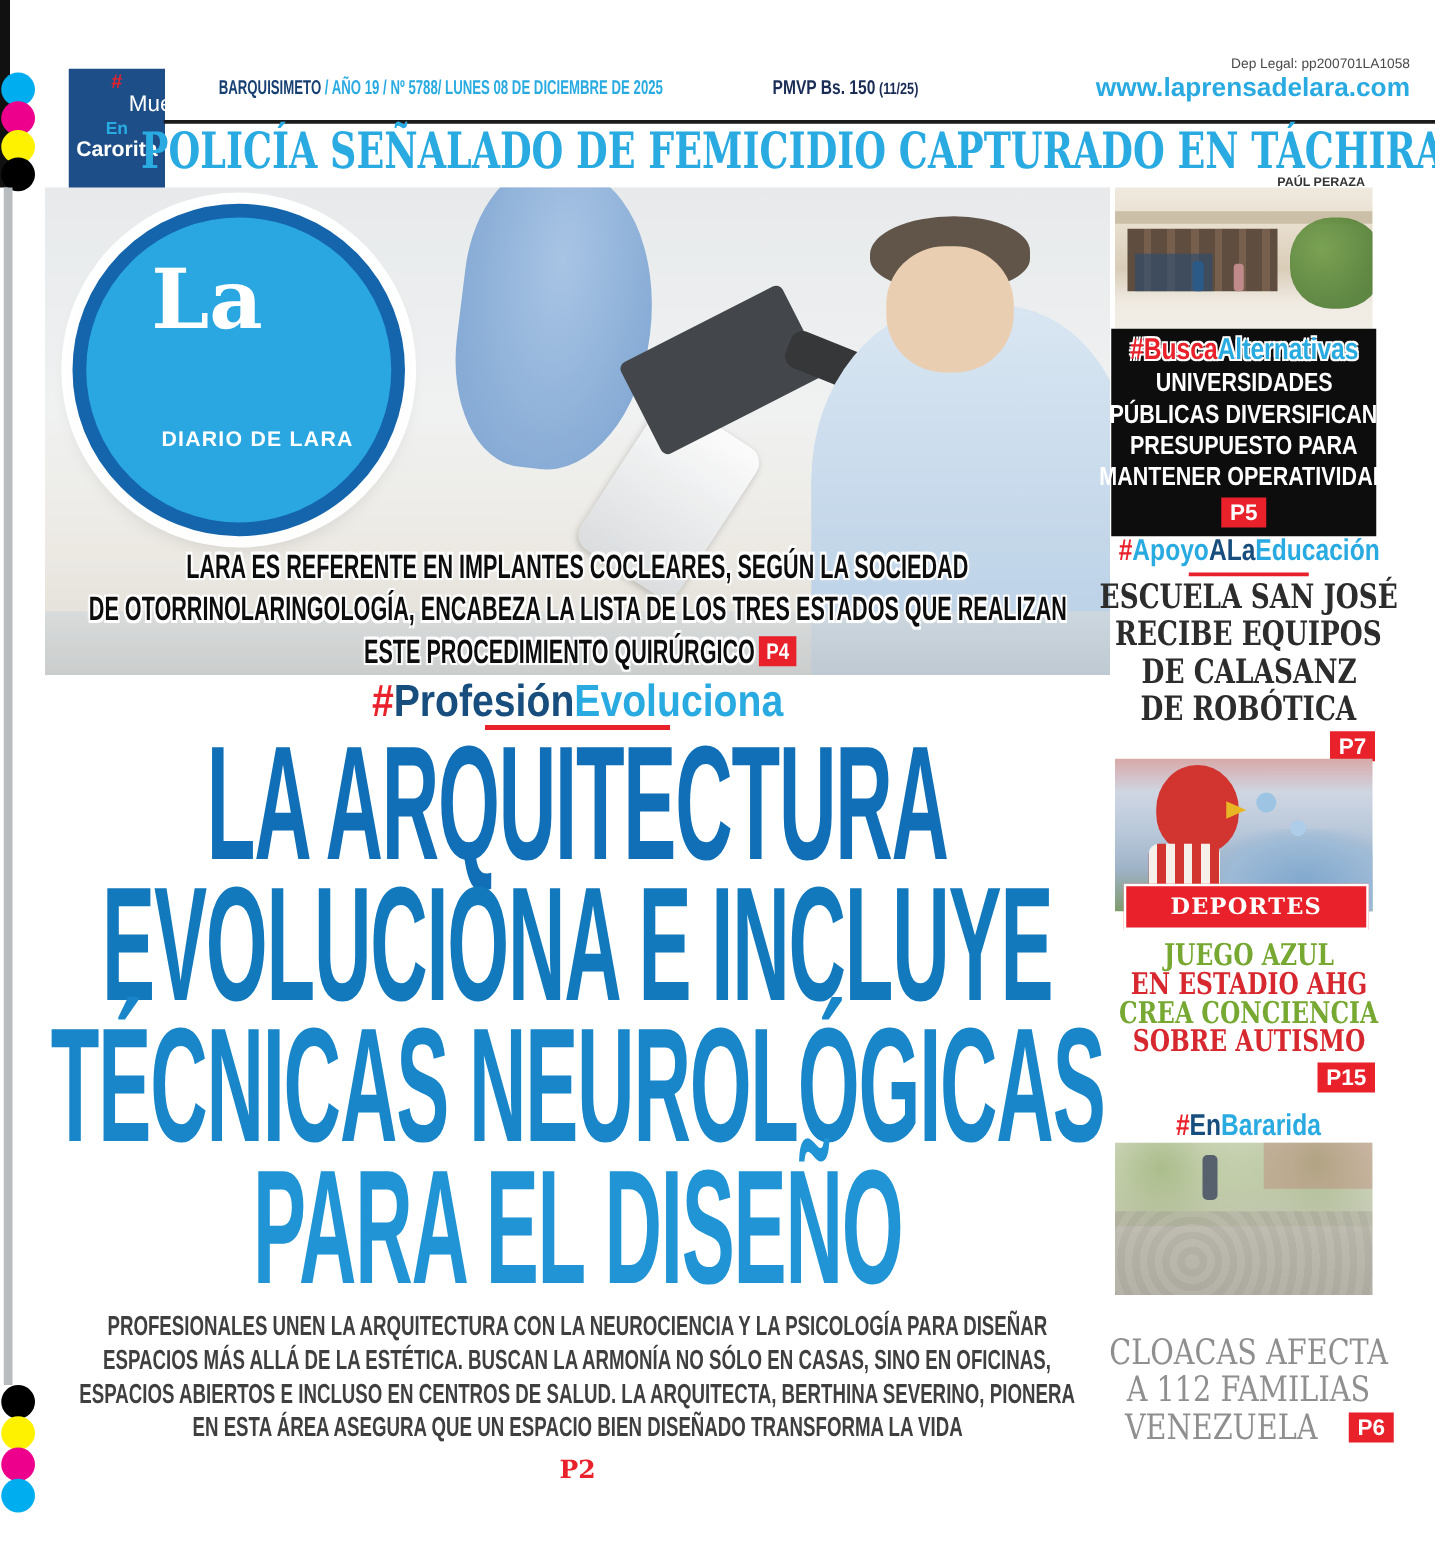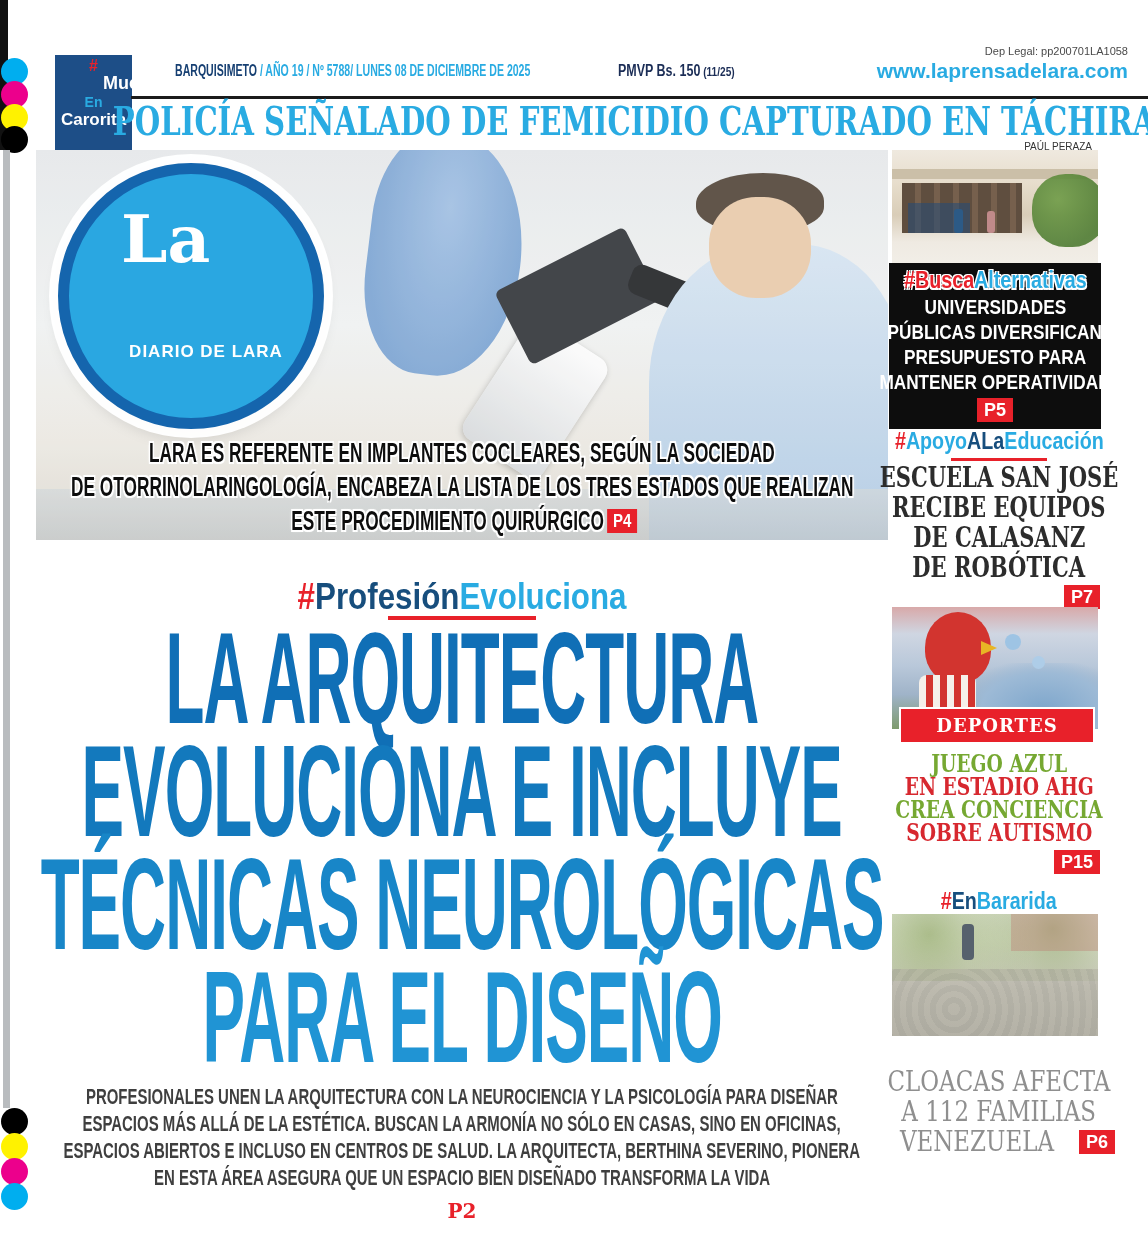--- a/index.html
+++ b/index.html
@@ -12,39 +12,39 @@
 
   
   .regbar-top{left:0;top:0;width:8px;height:150px;background:#111;}
   .regbar-side{left:3px;top:150px;width:7px;height:958px;background:#b9bcbf;}
   .regdot{width:27px;height:27px;border-radius:50%;left:1px;}
 
   
   .corner-tag{left:55px;top:55px;width:77px;height:96px;background:#1d4e87;color:#fff;
               text-align:center;padding-top:3px;box-sizing:border-box;line-height:1;}
   .corner-hash{color:#e8212a;font-weight:bold;font-size:16px;line-height:15px;}
-  .corner-l1{font-weight:bold;font-size:18px;line-height:21px;padding-left:48px;}
+  .corner-l1{font-weight:normal;font-size:18px;line-height:21px;padding-left:48px;}
   .corner-l2{font-weight:bold;font-size:14px;line-height:16px;color:#29abe2;}
   .corner-l3{font-weight:bold;font-size:17px;line-height:20px;}
 
   .dateline{left:175px;top:62px;font-size:16px;font-weight:bold;transform:scaleX(.66);
             transform-origin:left center;}
   .dateline .city{color:#163f72;}
   .dateline .rest{color:#29abe2;}
   .price{left:618px;top:62px;font-size:16px;font-weight:bold;color:#1b2d56;
          transform:scaleX(.78);transform-origin:left center;}
   .price .issue{font-size:13px;}
   .deplegal{right:20px;top:45px;font-size:11px;color:#4a4a4a;text-align:right;}
   .website{right:20px;top:59px;font-size:21px;font-weight:bold;color:#29abe2;text-align:left;}
   .toprule{left:131px;top:96px;width:1017px;height:3px;background:#1b1b1b;}
 
   .tophead{left:120px;top:99px;width:1028px;height:46px;}
   .tophead>span{font-family:"DejaVu Serif",serif;font-weight:bold;font-size:40px;line-height:44px;
                 color:#29abe2;transform:scaleX(.73);transform-origin:center;}
-  .credit{right:56px;top:141px;font-size:10px;font-weight:normal;color:#333;}
+  .credit{right:56px;top:141px;font-size:10px;font-weight:bold;color:#333;}
 
   
   .main-photo{left:36px;top:150px;width:852px;height:390px;overflow:hidden;
      background:linear-gradient(180deg,#e3e6e8 0%,#eef0f0 45%,#e9e6df 75%,#d9d5cc 100%);}
   .mp-drape{position:absolute;left:39%;top:-4%;width:18%;height:62%;opacity:.85;
      background:radial-gradient(ellipse at 50% 30%,#8cb2de,#5d8fc9 75%);
      border-radius:42% 58% 55% 45%;transform:rotate(7deg);}
   .mp-scope-arm{position:absolute;left:53%;top:46%;width:11%;height:36%;
      background:linear-gradient(180deg,#fbfbfb,#d4d7d9);transform:rotate(33deg);border-radius:14px;
      box-shadow:0 2px 6px rgba(0,0,0,.25);}
@@ -78,21 +78,21 @@
   .capline>span{font-size:27px;line-height:34px;font-weight:bold;color:#0d0d0d;
      transform:scaleX(.64);transform-origin:center;
      text-shadow:-2px -2px 0 #fff,2px -2px 0 #fff,-2px 2px 0 #fff,2px 2px 0 #fff,0 0 5px #fff;}
   .pbadge{display:inline-block;background:#e8212a;color:#fff;font-weight:bold;
      font-size:18px;line-height:22px;padding:1px 7px;text-shadow:none;
      font-family:"Liberation Sans",sans-serif;}
   .capline .pbadge{transform:scaleX(1.3);margin-left:10px;vertical-align:3px;}
 
   
   .main-col{left:36px;top:540px;width:852px;}
-  .hashtag-main{height:42px;margin-top:36px;}
+  .hashtag-main{height:42px;}
   .hashtag-main>span{font-size:36px;line-height:42px;font-weight:bold;transform:scaleX(.87);}
   .hash-red{color:#e8212a;}
   .ht-dark{color:#174e7d;}
   .ht-light{color:#29abe2;}
   .red-underline-main{width:148px;height:4px;background:#e8212a;margin:-2px auto 0;}
 
   .bighead{margin-top:2px;}
   .bigline{height:113px;}
   .bigline>span{font-size:130px;line-height:112px;font-weight:bold;letter-spacing:-2px;
      transform:scaleX(.49);}

